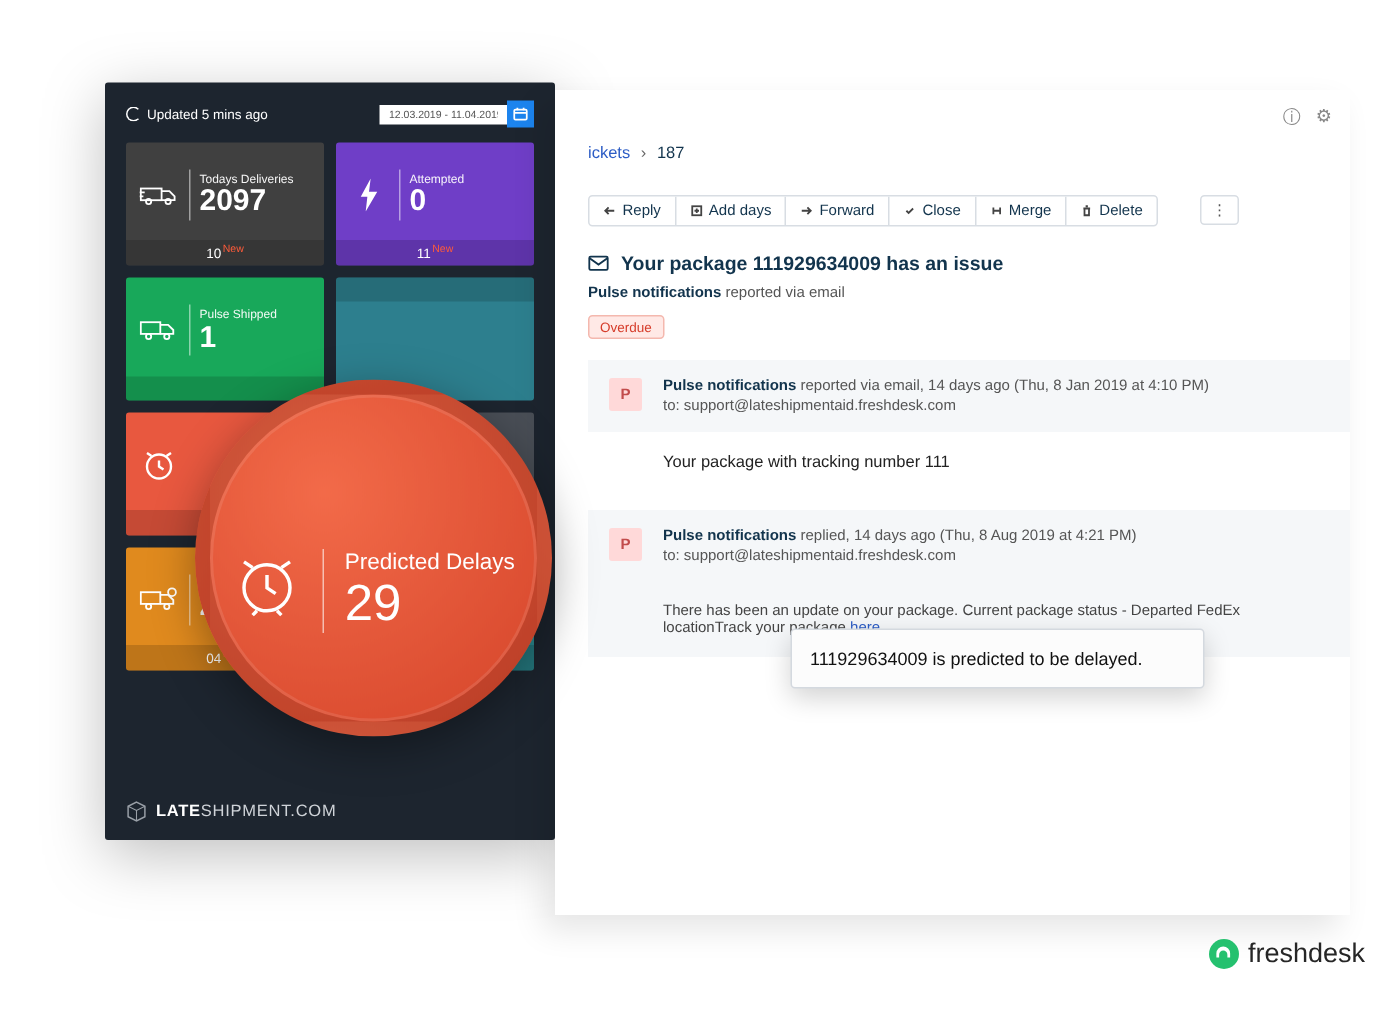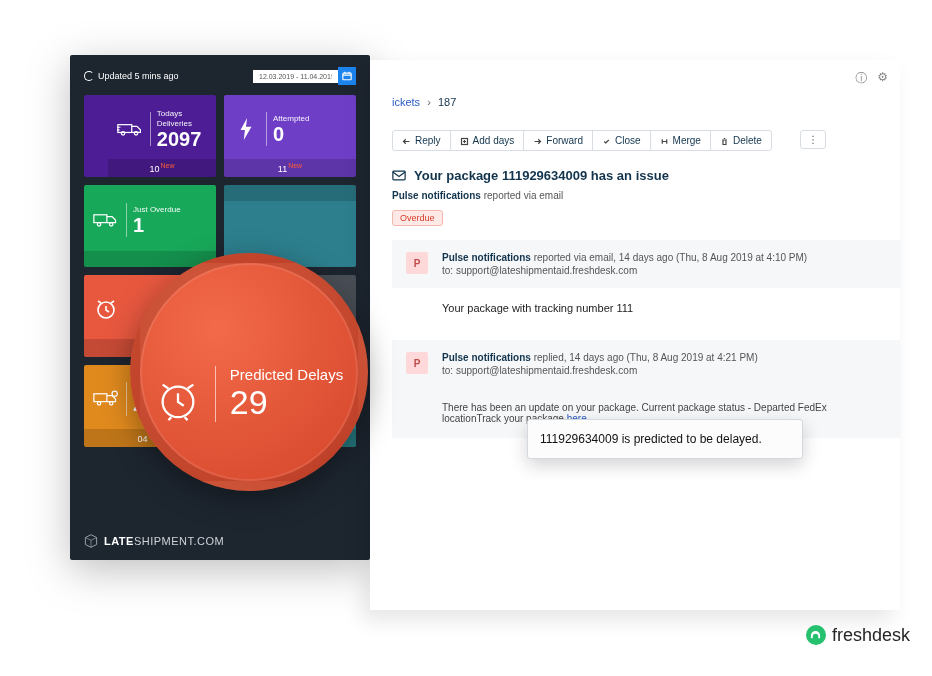--- a/index.html
+++ b/index.html
@@ -73,21 +73,21 @@
   .card-label { font-size: 8px; opacity: .95; line-height: 1.2; }
   .card-value { font-size: 20px; font-weight: 600; line-height: 1; }
   .card-foot {
     background: rgba(0,0,0,.15);
     padding: 3px 0;
     text-align: center;
     font-size: 9px;
   }
   .foot-new { color: #ff5b3a; font-size: 7px; vertical-align: super; margin-left:1px; }
 
-  .c-blue   { background: #4c1d95; padding-left: 24px; }
+  .c-blue   { background: #404040; }
   .c-purple { background: #6f3ec7; }
   .c-green  { background: #18a85a; }
   .c-teal   { background: #2d7f8e; }
   .c-red    { background: #e8583f; }
   .c-gray   { background: #4a4f57; }
   .c-orange { background: #e08a1e; }
   .c-teal2  { background: #2c8f96; }
 
   .dash-logo {
     position: absolute; bottom: 12px; left: 14px;
@@ -105,21 +105,21 @@
     left: 130px; top: 253px;
     width: 238px; height: 238px;
     border-radius: 50%;
     background: radial-gradient(circle at 35% 30%, #f26a49, #d94a2e 85%);
     border: 10px solid rgba(0,0,0,.12);
     box-shadow: 0 8px 30px rgba(0,0,0,.35), inset 0 0 0 2px rgba(255,255,255,.1);
     display: flex; align-items: center; justify-content: center;
     color: #fff;
     z-index: 30;
   }
-  .mag-inner { display: flex; align-items: flex-end; gap: 14px; margin-top: 44px; }
+  .mag-inner { display: flex; align-items: flex-start; gap: 14px; margin-top: 44px; }
   .mag-div  { width: 1px; height: 56px; background: rgba(255,255,255,.6); }
   .mag-txt  { display:flex; flex-direction:column; }
   .mag-label{ font-size: 15px; }
   .mag-value{ font-size: 34px; font-weight: 500; }
 
   
   .freshdesk {
     position: absolute;
     left: 370px; top: 60px;
     width: 530px; height: 550px;
@@ -139,21 +139,21 @@
   .fd-breadcrumb .cur { color:#12344d; }
   .fd-breadcrumb .chev { color:#666; margin:0 4px; }
   .fd-actions {
     position:absolute; top:70px; left:22px;
     display:flex; gap:0; border:1px solid #d8dde3; border-radius:3px;
     overflow:hidden;
     color:#12344d;
   }
   .fd-actions .act {
     padding:4px 9px; border-right:1px solid #d8dde3;
-    display:flex; align-items:flex-end; gap:4px;
+    display:flex; align-items:center; gap:4px;
     font-size:10px;
     white-space:nowrap;
   }
   .fd-actions .act:last-child { border-right:none; }
   .fd-more {
     position:absolute; top:70px; left:430px;
     border:1px solid #d8dde3; border-radius:3px;
     padding:3px 7px; color:#555; font-size:10px;
   }
   .ai { width:9px; height:9px; fill:none; stroke:#444; stroke-width:1.6; }
@@ -212,21 +212,21 @@
     border:1px solid #d4d9df;
     border-radius:3px;
     box-shadow: 0 6px 18px rgba(0,0,0,.18);
     font-size:12px; color:#111;
     z-index:40;
   }
 
   
   .fd-brand {
     position:absolute; right:22px; bottom:30px;
-    display:flex; align-items:flex-start; gap:6px;
+    display:flex; align-items:center; gap:6px;
     color:#262626; font-size:18px; font-weight:400;
   }
   .fd-brand-icon {
     width:20px; height:20px; border-radius:50%;
     background:#25c16f; display:flex; align-items:center; justify-content:center;
   }
   .fd-brand-icon svg { width:11px; height:11px; fill:#fff; }
 
   
   .truck-svg { width:26px; height:18px; fill:none; stroke:#fff; stroke-width:1.4; }
@@ -302,21 +302,21 @@
           <div class="card-icon">
             <svg class="truck-svg" viewBox="0 0 30 20">
                 <rect x="1" y="4" width="15" height="9"></rect>
                 <path d="M16 6h6l4 4v3h-10"></path>
                 <circle cx="7" cy="15" r="2"></circle>
                 <circle cx="21" cy="15" r="2"></circle>
               </svg>
           </div>
           <div class="divider"></div>
           <div class="card-text">
-            <span class="card-label">Just Overdue</span>
+            <span class="card-label">Pulse Shipped</span>
             <span class="card-value">1</span>
           </div>
         </div>
         <div class="card-foot">&nbsp;</div>
       </div>
 
       <div class="card c-teal">
         <div class="card-foot">&nbsp;</div>
       </div>
 
@@ -444,21 +444,21 @@
     </div>
     <div class="fd-subtext">
       <span class="bold">Pulse notifications</span>
       <span>reported via email</span>
     </div>
     <div class="fd-overdue">Overdue</div>
 
     <div class="fd-thread">
       <div class="fd-msg">
         <div class="fd-avatar">P</div>
-        <div class="who"><b>Pulse notifications</b> <span>reported via email, 14 days ago (Thu, 8 Aug 2019 at 4:10 PM)</span></div>
+        <div class="who"><b>Pulse notifications</b> <span>reported via email, 14 days ago (Thu, 8 Jan 2019 at 4:10 PM)</span></div>
         <div class="to">to: support@lateshipmentaid.freshdesk.com</div>
       </div>
       <div class="fd-gap">
         <span>Your package with tracking number 111</span>
       </div>
       <div class="fd-msg">
         <div class="fd-avatar">P</div>
         <div class="who"><b>Pulse notifications</b> <span>replied, 14 days ago (Thu, 8 Aug 2019 at 4:21 PM)</span></div>
         <div class="to">to: support@lateshipmentaid.freshdesk.com</div>
       </div>

